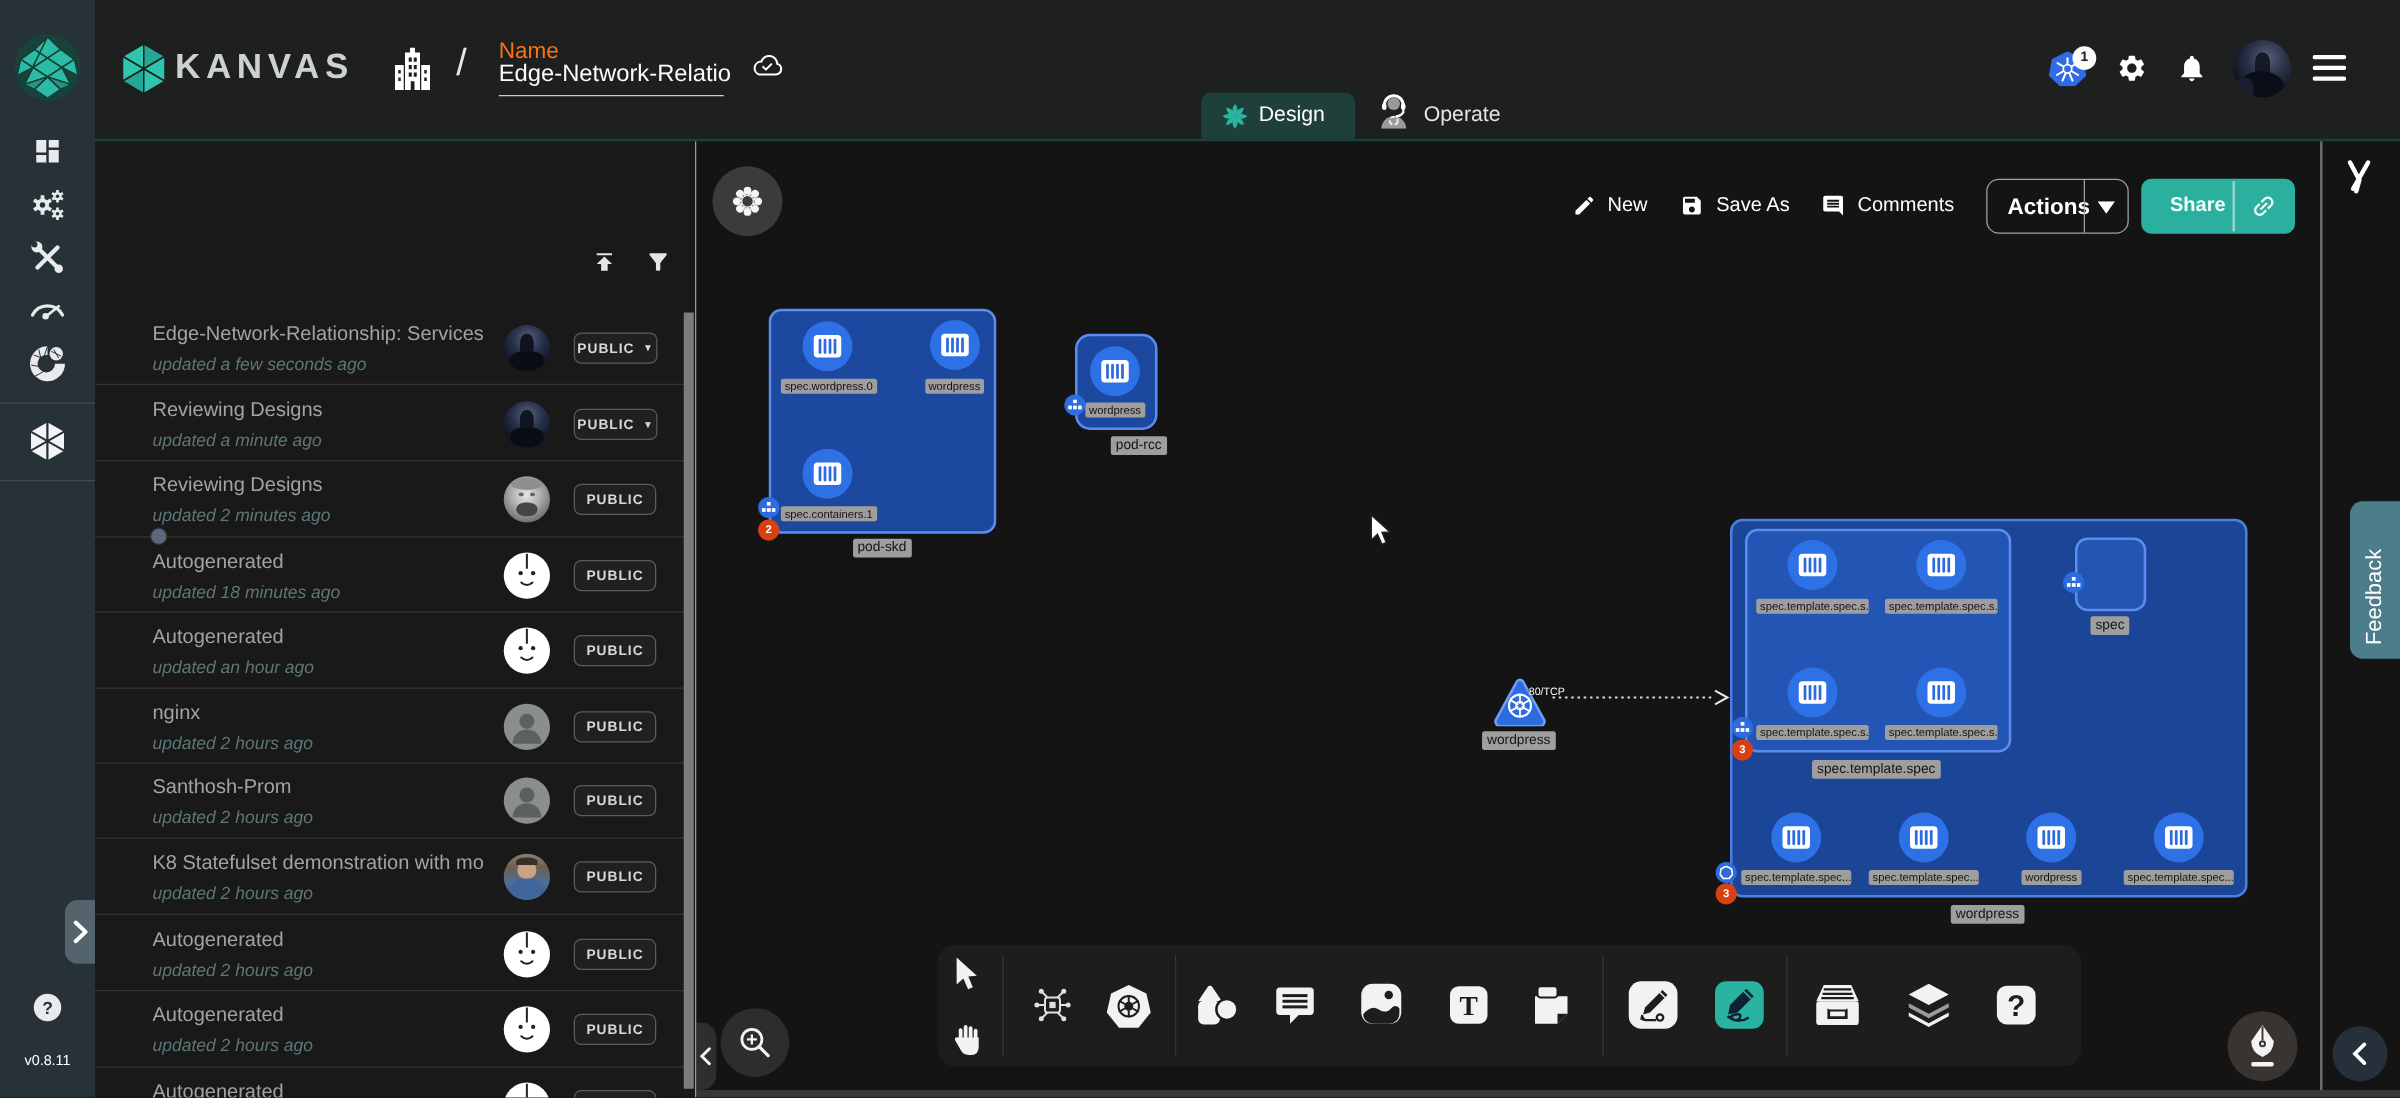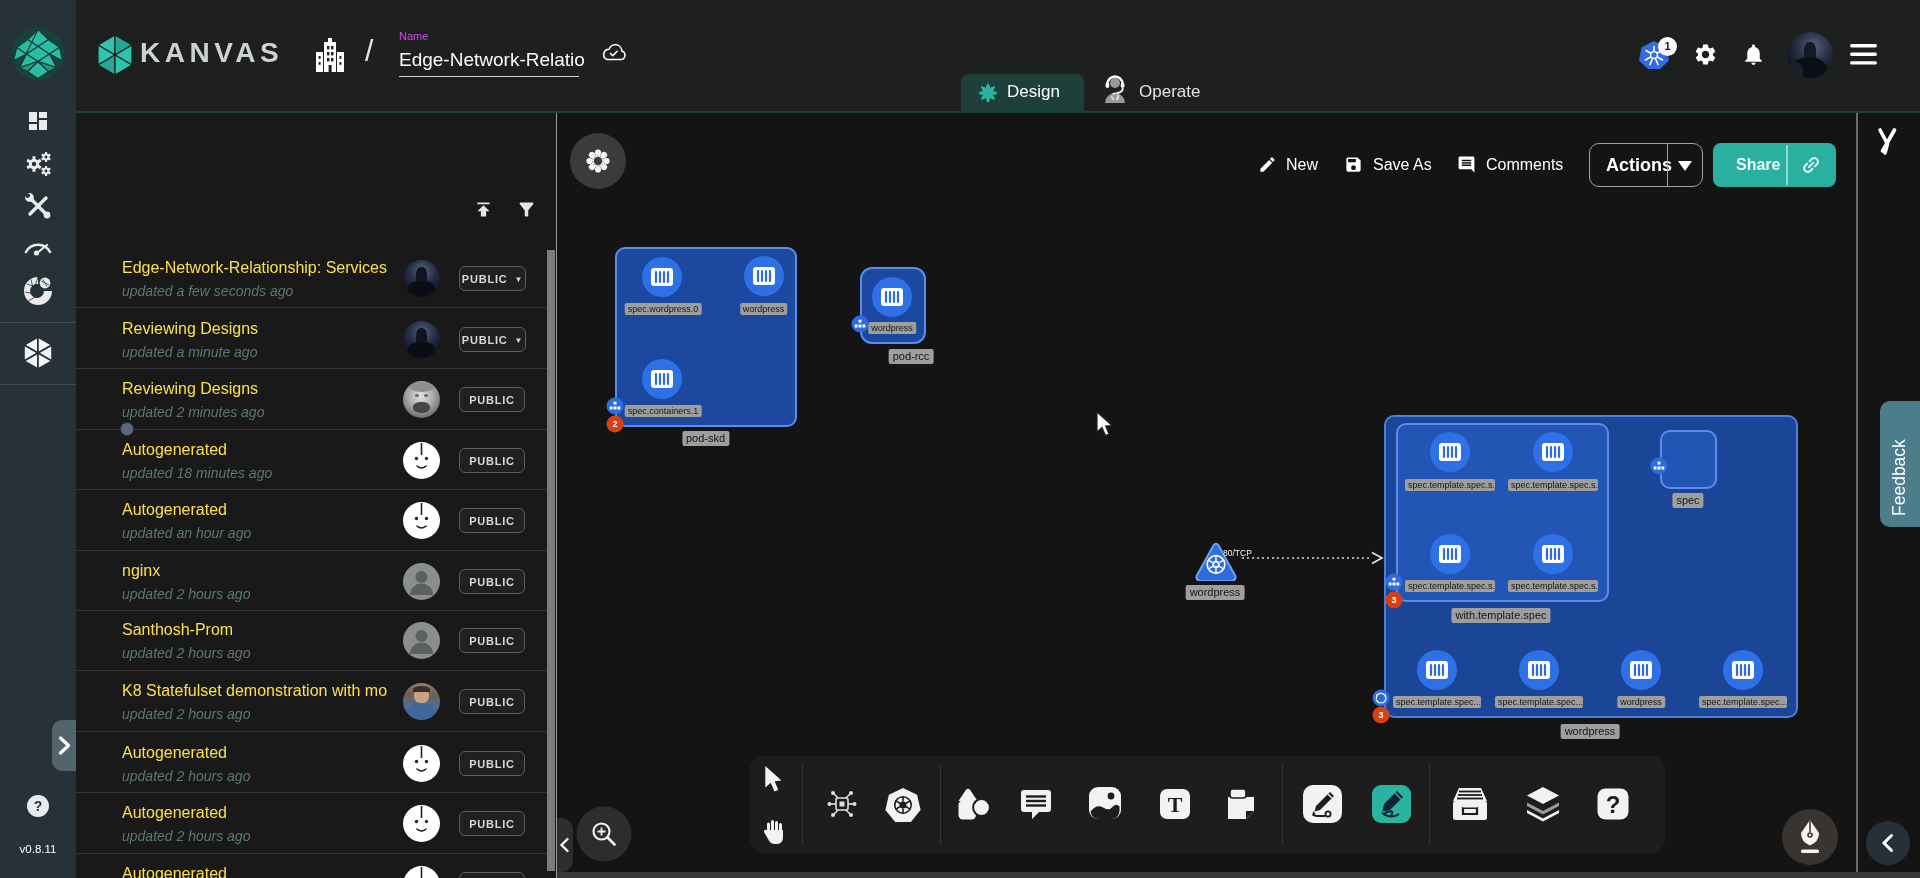--- a/index.html
+++ b/index.html
@@ -27,21 +27,21 @@
 #tabOperate span { position:absolute; font-size:17px; color:#e3e4e4; }
 
 
 #panel { left:76px; top:113px; width:480px; height:765px; background:#191919; z-index:20; }
 #paneltitle { position:absolute; left:0; top:0; width:480px; height:55px; background:#070707;
   color:#fff; font-size:17px; text-align:center; line-height:55px; letter-spacing:.5px; }
 #searchbox { position:absolute; left:19px; top:75px; width:350px; height:43px;
   background:#1d1d1d; border:1px solid #3e3e3e; border-radius:9px; }
 #searchbox span { position:absolute; left:15px; top:11px; color:#909694; font-size:17px; }
 .item { position:absolute; left:0; width:479px; height:61px; border-bottom:1px solid #343434; }
-.item .t { position:absolute; left:46px; top:11px; color:#fde047; font-size:16px; white-space:nowrap;
+.item .t { position:absolute; left:46px; top:11px; color:#a3a3a3; font-size:16px; white-space:nowrap;
   max-width:266px; overflow:hidden; }
 .item .s { position:absolute; left:46px; top:35px; color:#5d7676; font-size:14px; font-style:italic; }
 .item .av { position:absolute; left:327px; top:12px; width:37px; height:37px; border-radius:50%; overflow:hidden; }
 .chip { position:absolute; left:383px; top:18px; width:67px; height:25px; background:#202020;
   border:1px solid #5c5c5c; border-radius:6px; color:#d8d8d8; font-size:11px; font-weight:bold;
   letter-spacing:.8px; text-align:center; line-height:24px; }
 .chip.nc { width:66px; }
 .chip .car { display:inline-block; margin-left:3px; font-size:8px; vertical-align:1px; }
 #pscroll { position:absolute; left:471px; top:137px; width:8px; height:621px; background:#7c7c7c; }
 #pborder { position:absolute; left:479.5px; top:0; width:1.5px; height:765px; background:#9b9b9b; }
@@ -127,21 +127,21 @@
         <rect x="12" y="20" width="2.4" height="3.4"></rect>
           <rect x="16" y="20" width="2.4" height="3.4"></rect>
         <rect x="13.6" y="27" width="3" height="7"></rect>
         <rect x="3.6" y="18" width="2" height="2.8"></rect>
           <rect x="3.6" y="24" width="2" height="2.8"></rect>
         <rect x="24.4" y="18" width="2" height="2.8"></rect>
           <rect x="24.4" y="24" width="2" height="2.8"></rect>
       </g>
     </svg>
     <div class="htxt" style="left:289px;top:34px;font-size:30px;font-weight:300;color:#e8e8e8">/</div>
-    <div class="htxt" style="left:323px;top:30px;font-size:11px;color:#d946ef">Name</div>
+    <div class="htxt" style="left:323px;top:30px;font-size:18px;color:#f97316">Name</div>
     <div class="htxt" style="left:323px;top:49px;font-size:19px;color:#fbfbfb">Edge-Network-Relatio</div>
     <div class="abs" style="left:323px;top:76px;width:180px;height:1px;background:#cfcfcf"></div>
 
     <svg class="abs" style="left:525px;top:43px" width="26" height="20" viewBox="0 0 26 20">
       <path d="M20.8 8.1 A6.5 6.5 0 0 0 8.1 6.3 A5.3 5.3 0 0 0 6 16.5 h14.2 a4.3 4.3 0 0 0 .6-8.4z" fill="none" stroke="#fff" stroke-width="1.6"></path>
       <path d="M9.5 10.5 l2.2 2.2 4.3-4.3" fill="none" stroke="#fff" stroke-width="1.6" stroke-linecap="round" stroke-linejoin="round"></path>
     </svg>
 
     <div id="tabDesign">
       <svg class="abs" style="left:16px;top:8px" width="22" height="22" viewBox="0 0 22 22">
@@ -615,21 +615,21 @@
         <svg width="11" height="9" viewBox="0 0 11 9" style="position:absolute;left:3px;top:4px">
           <g fill="#fff">
             <rect x="4" y="0" width="3" height="3"></rect>
             <rect x="0" y="5" width="3" height="3"></rect>
             <rect x="4" y="5" width="3" height="3"></rect>
             <rect x="8" y="5" width="3" height="3"></rect>
           </g>
         </svg>
       </div>
     <div class="glabel" style="left:1131px;top:379.5px">spec</div>
-    <div class="glabel" style="left:944px;top:494.5px">with.template.spec</div>
+    <div class="glabel" style="left:944px;top:494.5px">spec.template.spec</div>
     <div class="badge blue" style="left:837px;top:469px">
         <svg width="11" height="9" viewBox="0 0 11 9" style="position:absolute;left:3px;top:4px">
           <g fill="#fff">
             <rect x="4" y="0" width="3" height="3"></rect>
             <rect x="0" y="5" width="3" height="3"></rect>
             <rect x="4" y="5" width="3" height="3"></rect>
             <rect x="8" y="5" width="3" height="3"></rect>
           </g>
         </svg>
       </div>

